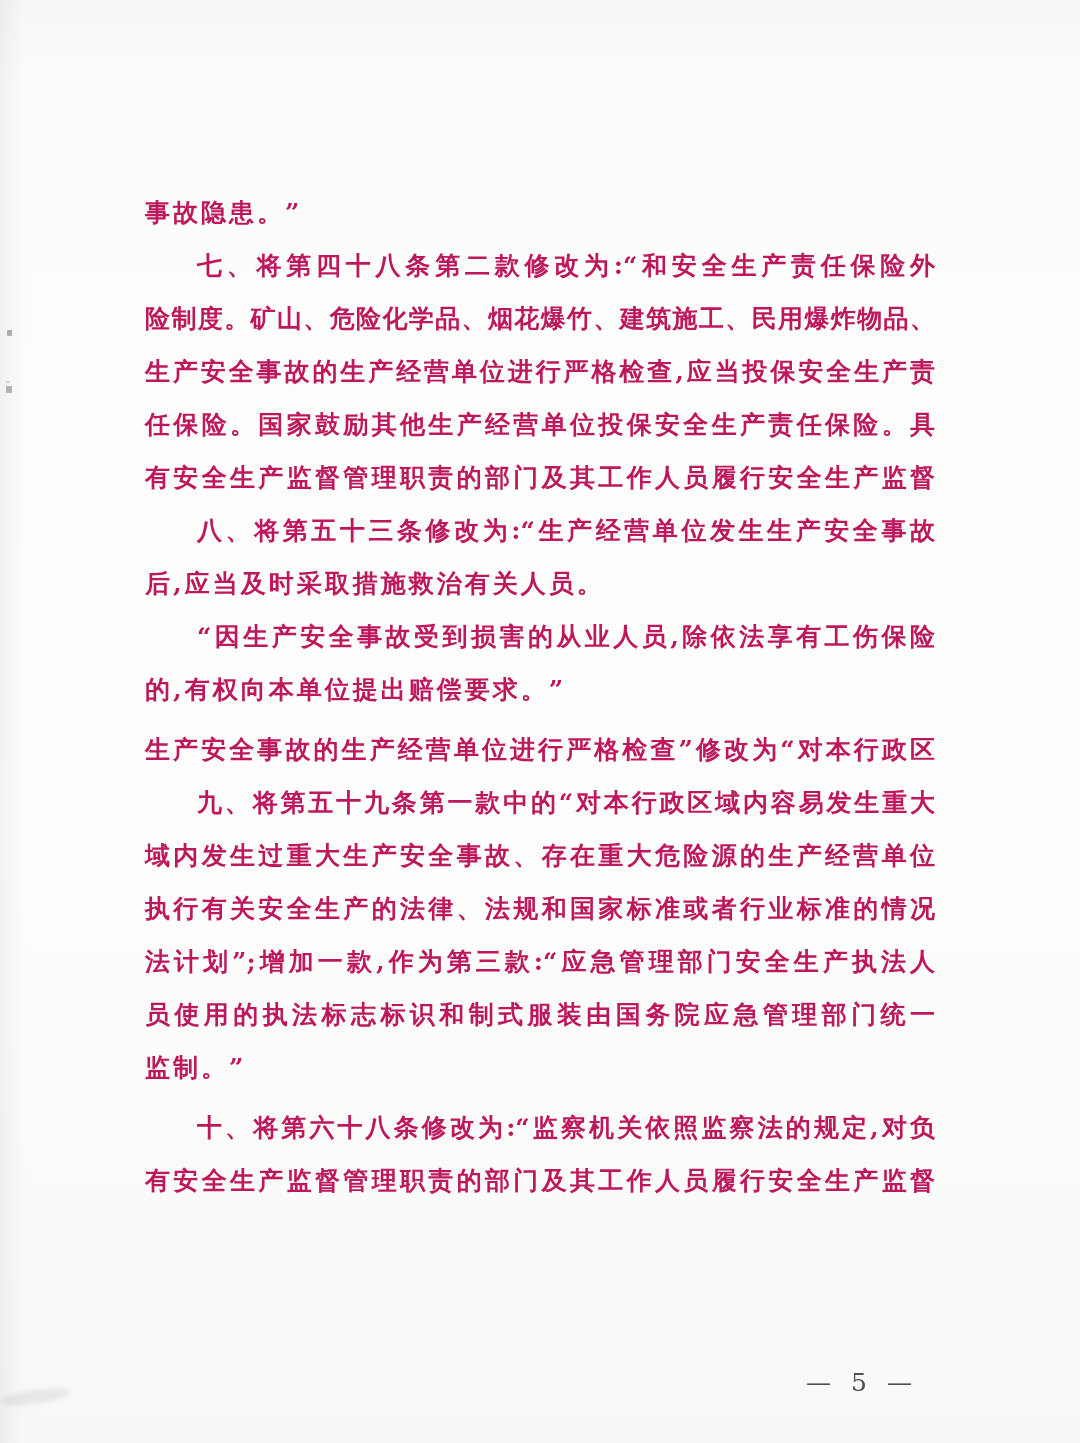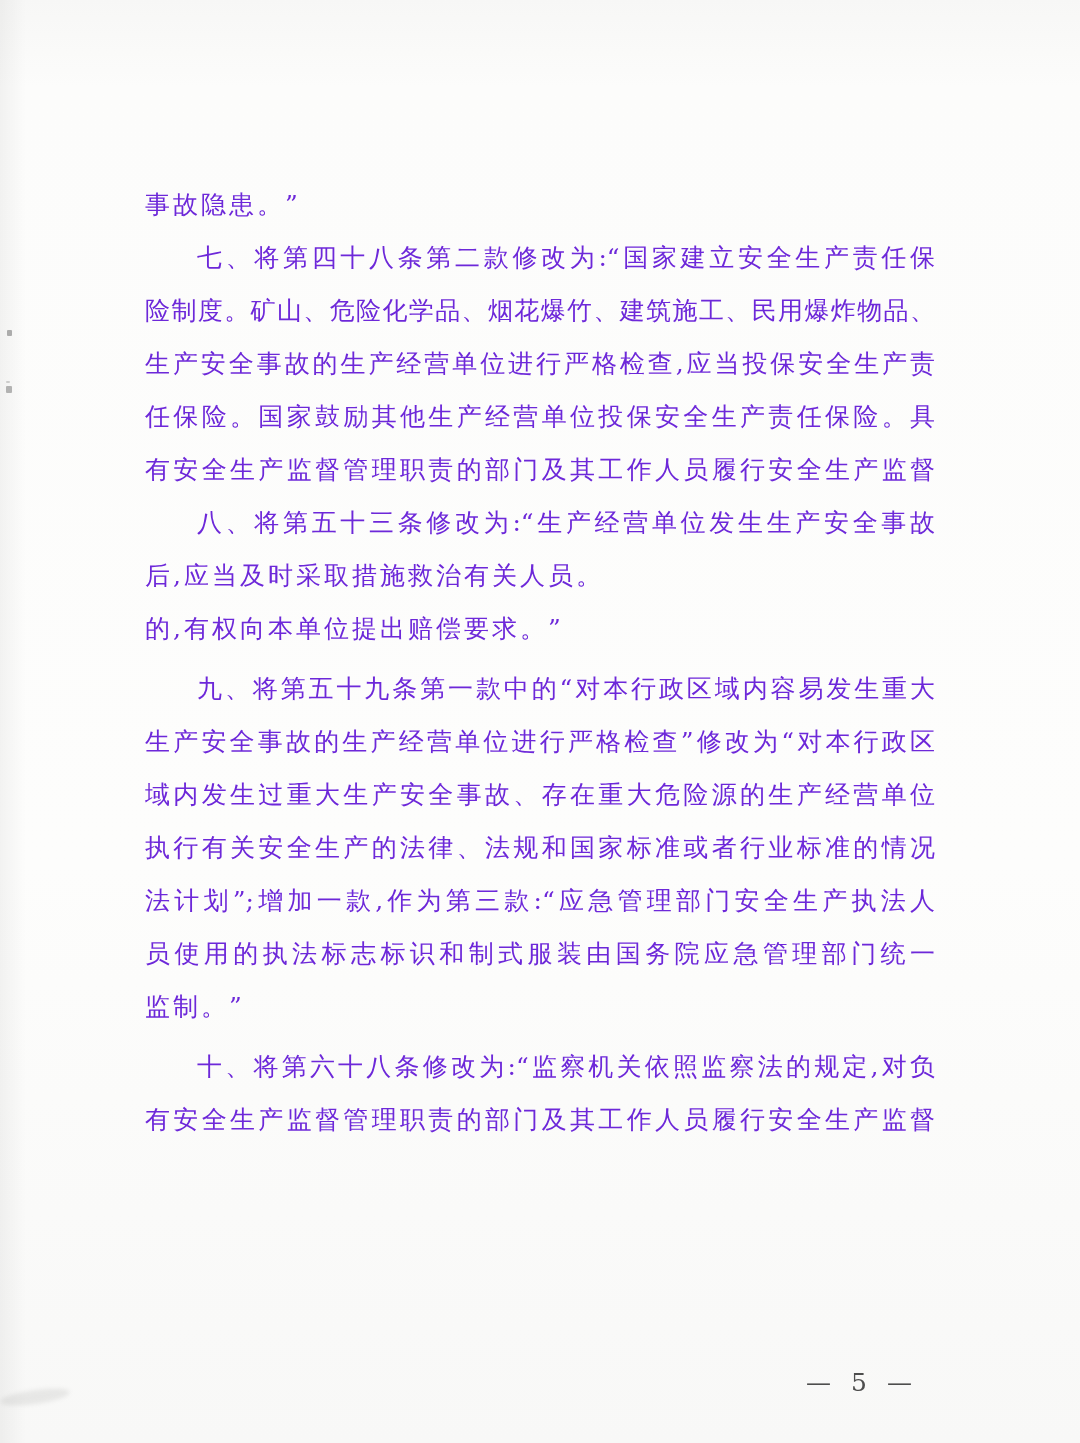--- a/index.html
+++ b/index.html
@@ -8,23 +8,23 @@
     background:linear-gradient(180deg,#f7f7f6 0,#fcfcfb 6%,#fdfdfc 60%,#f8f8f7 100%);
     font-family:"DejaVu Serif","Liberation Serif",serif;
   }
   
   .scan-edge{
     position:absolute;left:0;top:0;width:26px;height:100%;
     background:linear-gradient(90deg,rgba(0,0,0,0.045),rgba(0,0,0,0));
     pointer-events:none;
   }
   .textblock{
-    position:absolute;left:145px;top:178px;width:790px;
-    font-size:25px;line-height:53px;font-weight:400;
-    color:#6d28d9;
+    position:absolute;left:145px;top:186px;width:790px;
+    font-size:25px;line-height:53px;font-weight:700;
+    color:#be185d;
   }
   .para{margin:0;padding:0;}
   .para.gap{margin-top:7px;}
   .line{
     display:block;
     text-align:justify;
     text-align-last:justify;
     text-justify:inter-character;
   }
   .line.end{text-align-last:left;letter-spacing:3px;}
@@ -50,39 +50,40 @@
 <div class="scan-edge"></div>
 
 <main class="page">
   <section class="textblock">
 
     <p class="para">
       <span class="line end">事故隐患。”</span>
     </p>
 
     <p class="para">
-      <span class="line ind">七、将第四十八条第二款修改为:“国家建立安全生产责任保</span>
+      <span class="line ind">七、将第四十八条第二款修改为:“和安全生产责任保险外</span>
       <span class="line">险制度。矿山、危险化学品、烟花爆竹、建筑施工、民用爆炸物品、</span>
       <span class="line">生产安全事故的生产经营单位进行严格检查,应当投保安全生产责</span>
       <span class="line">任保险。国家鼓励其他生产经营单位投保安全生产责任保险。具</span>
       <span class="line">有安全生产监督管理职责的部门及其工作人员履行安全生产监督</span>
     </p>
 
     <p class="para">
       <span class="line ind">八、将第五十三条修改为:“生产经营单位发生生产安全事故</span>
       <span class="line end">后,应当及时采取措施救治有关人员。</span>
     </p>
 
     <p class="para">
+      <span class="line ind">“因生产安全事故受到损害的从业人员,除依法享有工伤保险</span>
       <span class="line end">的,有权向本单位提出赔偿要求。”</span>
     </p>
 
     <p class="para gap">
+      <span class="line">生产安全事故的生产经营单位进行严格检查”修改为“对本行政区</span>
       <span class="line ind">九、将第五十九条第一款中的“对本行政区域内容易发生重大</span>
-      <span class="line">生产安全事故的生产经营单位进行严格检查”修改为“对本行政区</span>
       <span class="line">域内发生过重大生产安全事故、存在重大危险源的生产经营单位</span>
       <span class="line">执行有关安全生产的法律、法规和国家标准或者行业标准的情况</span>
       <span class="line">法计划”;增加一款,作为第三款:“应急管理部门安全生产执法人</span>
       <span class="line">员使用的执法标志标识和制式服装由国务院应急管理部门统一</span>
       <span class="line end">监制。”</span>
     </p>
 
     <p class="para gap">
       <span class="line ind">十、将第六十八条修改为:“监察机关依照监察法的规定,对负</span>
       <span class="line">有安全生产监督管理职责的部门及其工作人员履行安全生产监督</span>

